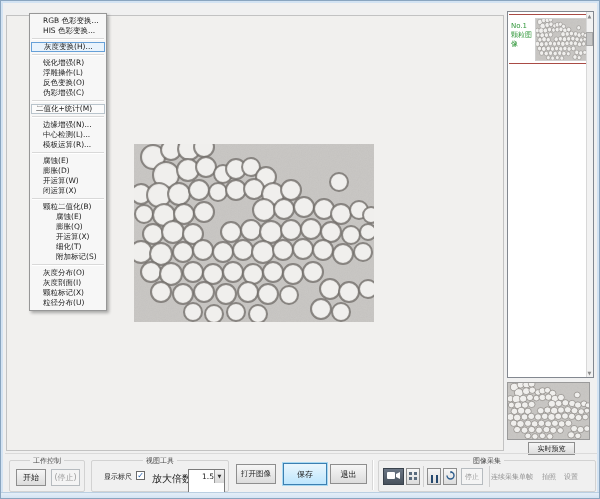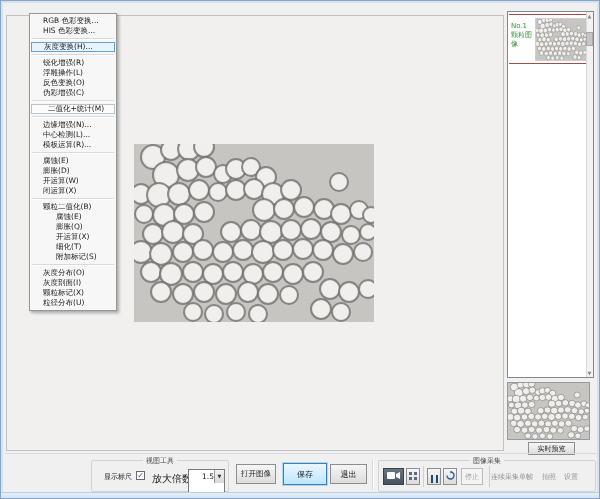--- a/index.html
+++ b/index.html
@@ -15,28 +15,28 @@
              font-size:8px; color:#111; cursor:default; }
   .mb-item.active { background:#e6f0fa; border:1px solid #8eb4dc; line-height:9px; }
 
   
   #canvas { position:absolute; left:5px; top:14px; width:498px; height:436px;
             background:#f1f0ee; border:1px solid #c2c2c2; }
   #micrograph-main { position:absolute; left:127px; top:128px; width:240px; height:178px; }
   .micro svg { display:block; width:100%; height:100%; }
 
   
-  #menu { position:absolute; left:28px; top:12px; width:88px; background:#f7f7f7;
+  #menu { position:absolute; left:28px; top:12px; width:78px; background:#f7f7f7;
           border:1px solid #979797; box-shadow:2px 2px 3px rgba(0,0,0,.3);
           padding:2px 0; z-index:20; }
   .menu-item { height:10px; line-height:10px; padding-left:13px; font-size:7.5px;
                color:#1a1a1a; white-space:nowrap; cursor:default; }
   .menu-item.indent { padding-left:26px; }
   .menu-item.hl { background:#e9f3fc; border:1px solid #66a0d8; line-height:8px; margin:0 1px; padding-left:12px; }
-  .menu-item.boxed { border:1px solid #b9c4cc; background:#fbfbfb; line-height:8px; margin:0 1px; padding-left:16px; }
+  .menu-item.boxed { border:1px solid #b9c4cc; background:#fbfbfb; line-height:8px; margin:0 1px; padding-left:4px; }
   .menu-sep { border-top:1px solid #d9d9d9; border-bottom:1px solid #ffffff; margin:2px 2px; height:0; }
 
   
   #listbox { position:absolute; left:506px; top:10px; width:87px; height:367px;
              background:#ffffff; border:1px solid #838890; }
   #scrolltrack { position:absolute; right:0; top:0; width:7px; height:100%;
                  background:#f2f2f2; border-left:1px solid #d8d8d8; }
   #scrollthumb { position:absolute; right:0; top:20px; width:7px; height:14px;
                  background:#c6c6c6; border:1px solid #a8a8a8; }
   .scroll-arrow { position:absolute; right:0; width:7px; font-size:5px; color:#8a8a8a; text-align:center; }
@@ -461,20 +461,25 @@
         <circle cx="102" cy="168" r="9" fill="url(#pg)" stroke="#6f6b67" stroke-width="2" stroke-opacity="0.75"></circle>
         <circle cx="124" cy="170" r="9" fill="url(#pg)" stroke="#6f6b67" stroke-width="2" stroke-opacity="0.75"></circle>
         <circle cx="187" cy="165" r="10" fill="url(#pg)" stroke="#6f6b67" stroke-width="2" stroke-opacity="0.75"></circle>
         <circle cx="207" cy="168" r="9" fill="url(#pg)" stroke="#6f6b67" stroke-width="2" stroke-opacity="0.75"></circle>
       </svg>
     </div>
   <button id="capture-btn" class="btn">实时预览</button>
 
   <div id="bottom-rule"></div>
 
+  <div id="group1" class="groupbox">
+    <span class="gtitle">工作控制</span>
+    <button id="g1-start" class="btn">开始</button>
+    <button id="g1-stop" class="btn disabled">(停止)</button>
+  </div>
 
   <div id="group2" class="groupbox">
     <span class="gtitle">视图工具</span>
     <span id="g2-cblabel">显示标尺</span>
     <span id="g2-checkbox">✓</span>
     <span id="g2-zoomlabel">放大倍数:</span>
     <span id="g2-combo">
       <span>1.5</span>
       <span class="arrowbox">▼</span>
     </span>

